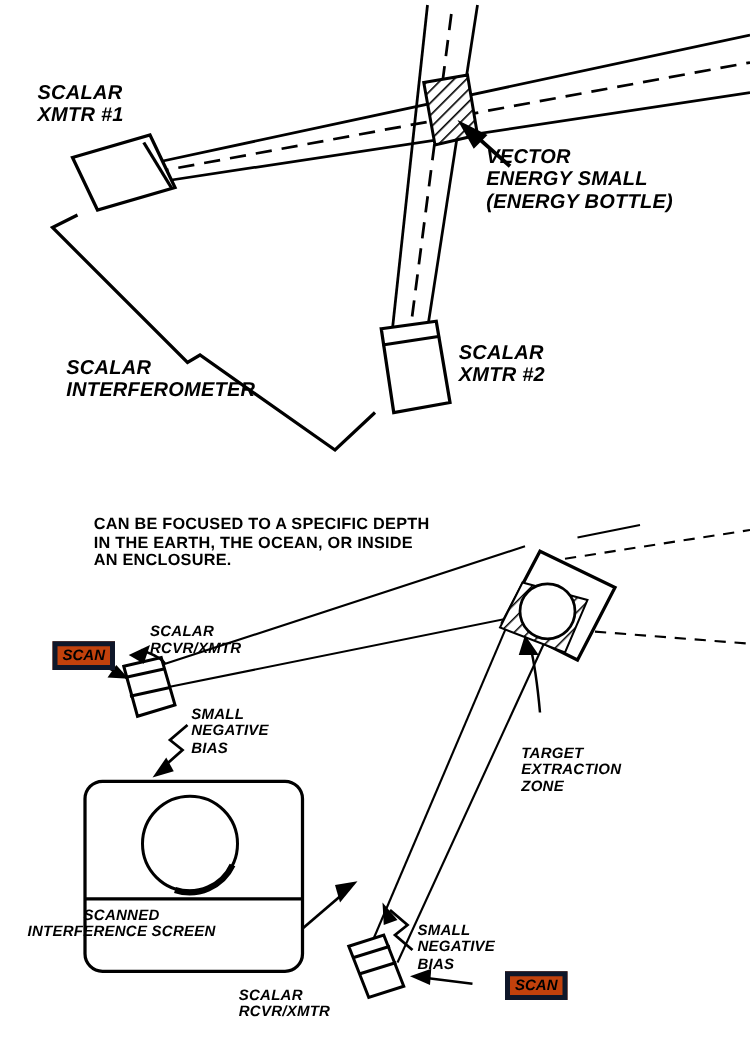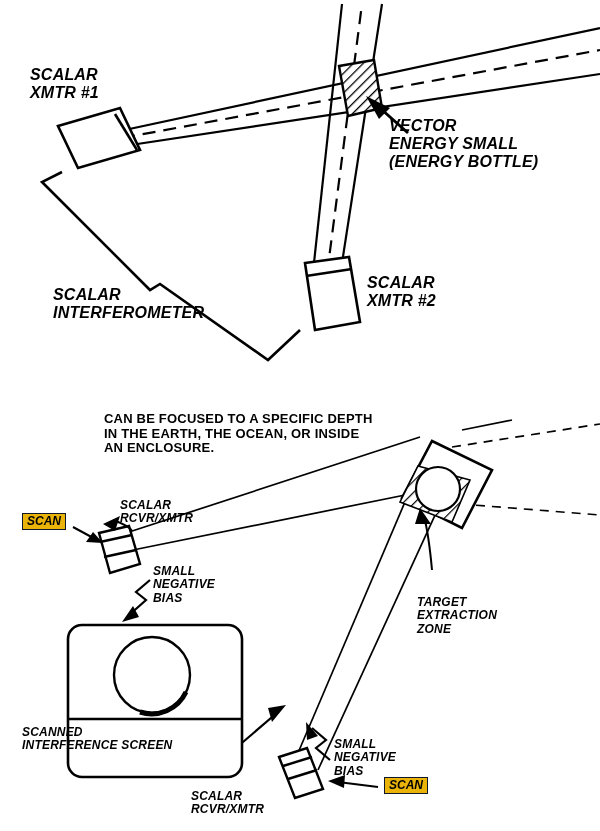--- a/index.html
+++ b/index.html
@@ -33,28 +33,29 @@
     font-style: italic;
     line-height: 1.12;
     white-space: pre;
     letter-spacing: 0.2px;
   }
   .lbl.upright {
     font-style: normal;
   }
   .boxlbl {
     position: absolute;
-    border: 1px solid #0f172a;
-    background: #eab308;
+    border: 4px solid #0f172a;
+    background: #c2410c;
     color: #000;
     font-weight: bold;
     font-style: italic;
     padding: 1px 4px 2px 4px;
     line-height: 1;
     white-space: pre;
+    margin-left: 20px;
   }
   .t22 { font-size: 16px; }
   .t16 { font-size: 13px; }
   .t14 { font-size: 12px; }
 </style>
 </head>
 <body>
 
 <div id="stage">
 
@@ -195,21 +196,21 @@
   <div class="lbl t22" style="left:389px; top:117px;">VECTOR
 ENERGY SMALL
 (ENERGY BOTTLE)</div>
 
   <div class="lbl t22" style="left:367px; top:274px;">SCALAR
 XMTR #2</div>
 
   <div class="lbl t22" style="left:53px; top:286px;">SCALAR
 INTERFEROMETER</div>
 
-  <div class="lbl upright t16" style="left:104px; top:412px; font-weight:bold;">CAN BE FOCUSED TO A SPECIFIC DEPTH
+  <div class="lbl upright t16" style="left:75px; top:412px; font-weight:bold;">CAN BE FOCUSED TO A SPECIFIC DEPTH
 IN THE EARTH, THE OCEAN, OR INSIDE
 AN ENCLOSURE.</div>
 
   <div class="boxlbl t14" style="left:22px; top:513px;">SCAN</div>
 
   <div class="boxlbl t14" style="left:384px; top:777px;">SCAN</div>
 
   <div class="lbl t14" style="left:120px; top:499px;">SCALAR
 RCVR/XMTR</div>
 
@@ -221,16 +222,16 @@
 EXTRACTION
 ZONE</div>
 
   <div class="lbl t14" style="left:334px; top:738px;">SMALL
 NEGATIVE
 BIAS</div>
 
   <div class="lbl t14" style="left:191px; top:790px;">SCALAR
 RCVR/XMTR</div>
 
-  <div class="lbl t14" style="left:22px; top:726px;">SCANNED
+  <div class="lbl t14" style="left:22px; top:726px;text-align:center;">SCANNED
 INTERFERENCE SCREEN</div>
 
 </div>
 
 </body></html>

